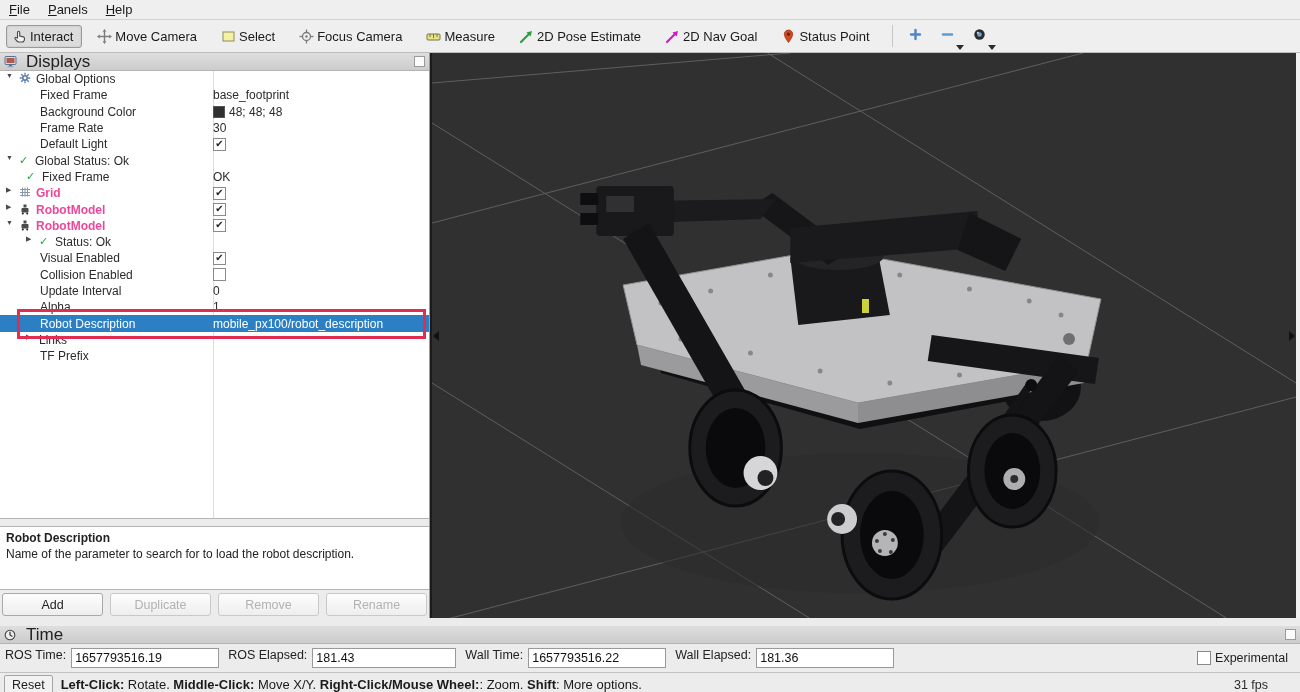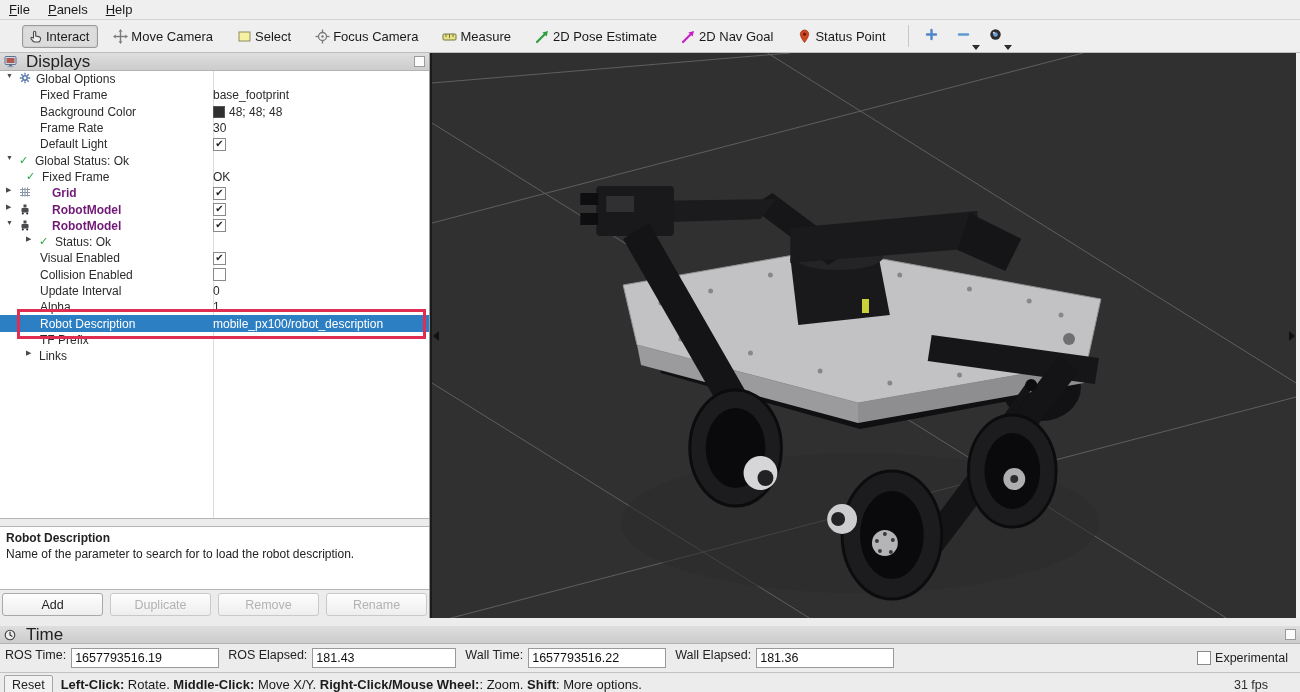--- a/index.html
+++ b/index.html
@@ -8,21 +8,21 @@
        -webkit-font-smoothing:antialiased;}
 
   
   #menubar{height:19px;background:#efefef;border-bottom:1px solid #d2d2d2;
            display:flex;align-items:center;font-size:13px;color:#1a1a1a;}
   .menu-item{padding:0 9px;height:100%;display:flex;align-items:center;cursor:default;}
   .menu-item .u{text-decoration:underline;}
 
   
   #toolbar{height:32px;background:#efeff0;display:flex;align-items:center;
-           padding-left:22px;font-size:13px;color:#1a1a1a;}
+           padding-left:6px;font-size:13px;color:#1a1a1a;}
   .tool-btn{display:flex;align-items:center;gap:3px;padding:3px 8px 3px 5px;margin-right:9px;
             border:1px solid transparent;border-radius:3px;white-space:nowrap;}
   .tool-btn.active{background:#dcdcdc;border-color:#9a9a9a;
                    box-shadow:inset 0 0 2px rgba(0,0,0,.15);}
   .tool-btn .ticon{width:15px;height:15px;display:inline-block;}
   .tool-btn .ticon svg{display:block;}
   .tb-sep{width:1px;height:22px;background:#c7c7c7;margin:0 10px 0 4px;}
   .mini-btn{position:relative;width:26px;height:24px;display:flex;align-items:center;
             justify-content:center;margin-right:6px;}
   .mini-btn .caret{position:absolute;right:-3px;bottom:-2px;width:0;height:0;
@@ -47,21 +47,21 @@
   .tree-row{position:relative;height:16.3px;display:flex;align-items:center;}
   .tree-row .t-name{width:213px;flex:none;display:flex;align-items:flex-start;overflow:hidden;
                     box-sizing:border-box;white-space:nowrap;}
   .tree-row .t-value{flex:1;display:flex;align-items:center;padding-left:0;overflow:hidden;
                      white-space:nowrap;}
   .tree-row.selected{background:#2d7fc4;}
   .tree-row.selected .t-name,.tree-row.selected .t-value{color:#ffffff;}
   .exp{width:13px;flex:none;font-size:7px;color:#4a4a4a;text-align:left;line-height:1;}
   .t-icon{width:14px;height:12px;flex:none;margin-right:3px;display:inline-flex;align-items:center;}
   .t-check{width:14px;flex:none;color:#1fa23c;font-weight:bold;font-size:11px;margin-right:2px;}
-  .t-bold{font-weight:bold;color:#701a75;margin-left:16px;}
+  .t-bold{font-weight:bold;color:#ec4899;}
   .cb{width:11px;height:11px;background:#fff;border:1px solid #8a8a8a;flex:none;
       font-size:10px;line-height:10px;text-align:center;color:#222;font-weight:bold;}
   .swatch{width:10px;height:10px;border:1px solid #555;flex:none;margin-right:4px;}
   #red-annotation{position:absolute;left:17px;width:403px;height:24px;
       border:3px solid #e12d52;pointer-events:none;z-index:5;}
 
   #help-box{margin-top:7px;height:64px;flex:none;background:#ffffff;
             border-top:1px solid #b5b5b5;border-bottom:1px solid #b5b5b5;
             padding:4px 6px;font-size:12px;color:#222;box-sizing:border-box;}
   #help-box .ht{font-weight:bold;}
@@ -403,29 +403,29 @@
           </div>
           <div class="tree-row selected">
             <div class="t-name" style="padding-left: 40px;">
               <span>Robot Description</span>
             </div>
             <div class="t-value">
               <span>mobile_px100/robot_description</span>
             </div>
           </div>
           <div class="tree-row">
-            <div class="t-name" style="padding-left: 40px;">
-              <span>TF Prefix</span>
-            </div>
-            <div class="t-value"></div>
-          </div>
-          <div class="tree-row">
             <div class="t-name" style="padding-left: 26px;">
               <span class="exp">▶</span>
               <span>Links</span>
+            </div>
+            <div class="t-value"></div>
+          </div>
+          <div class="tree-row">
+            <div class="t-name" style="padding-left: 40px;">
+              <span>TF Prefix</span>
             </div>
             <div class="t-value"></div>
           </div>
         </div>
 
       <div id="help-box">
         <div class="ht">Robot Description</div>
         <div class="hd">Name of the parameter to search for to load the robot description.</div>
       </div>
 

